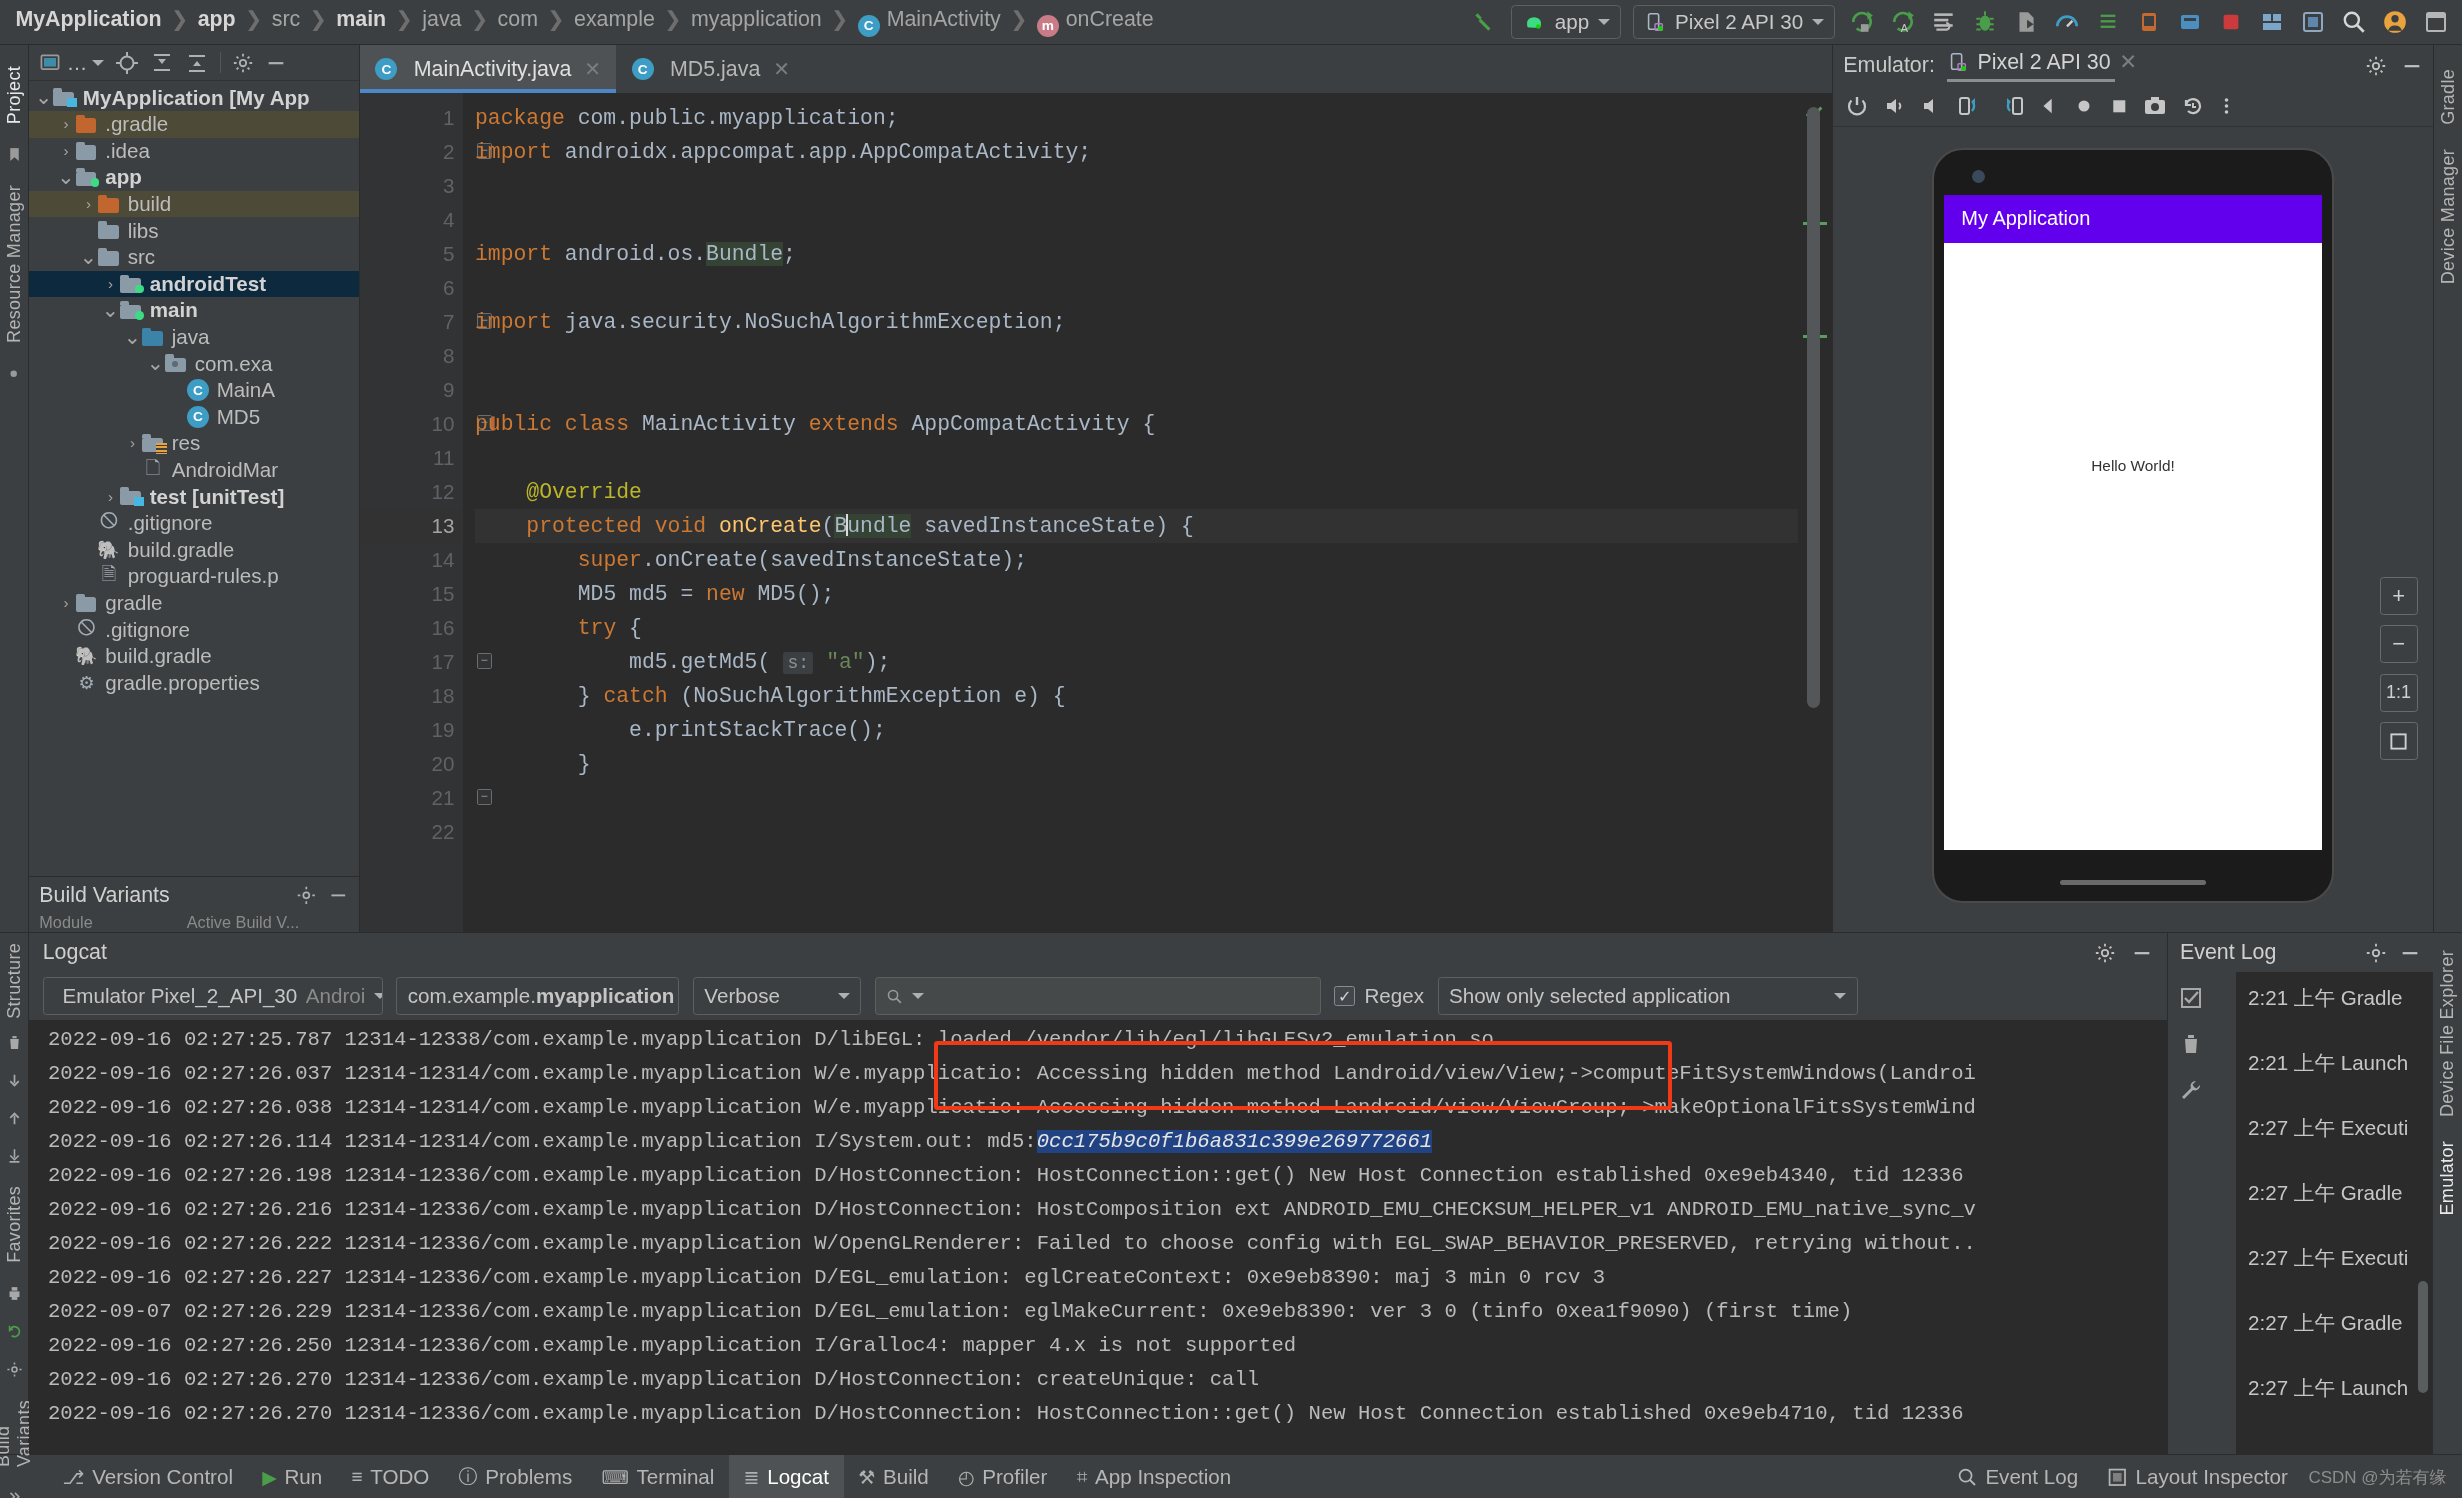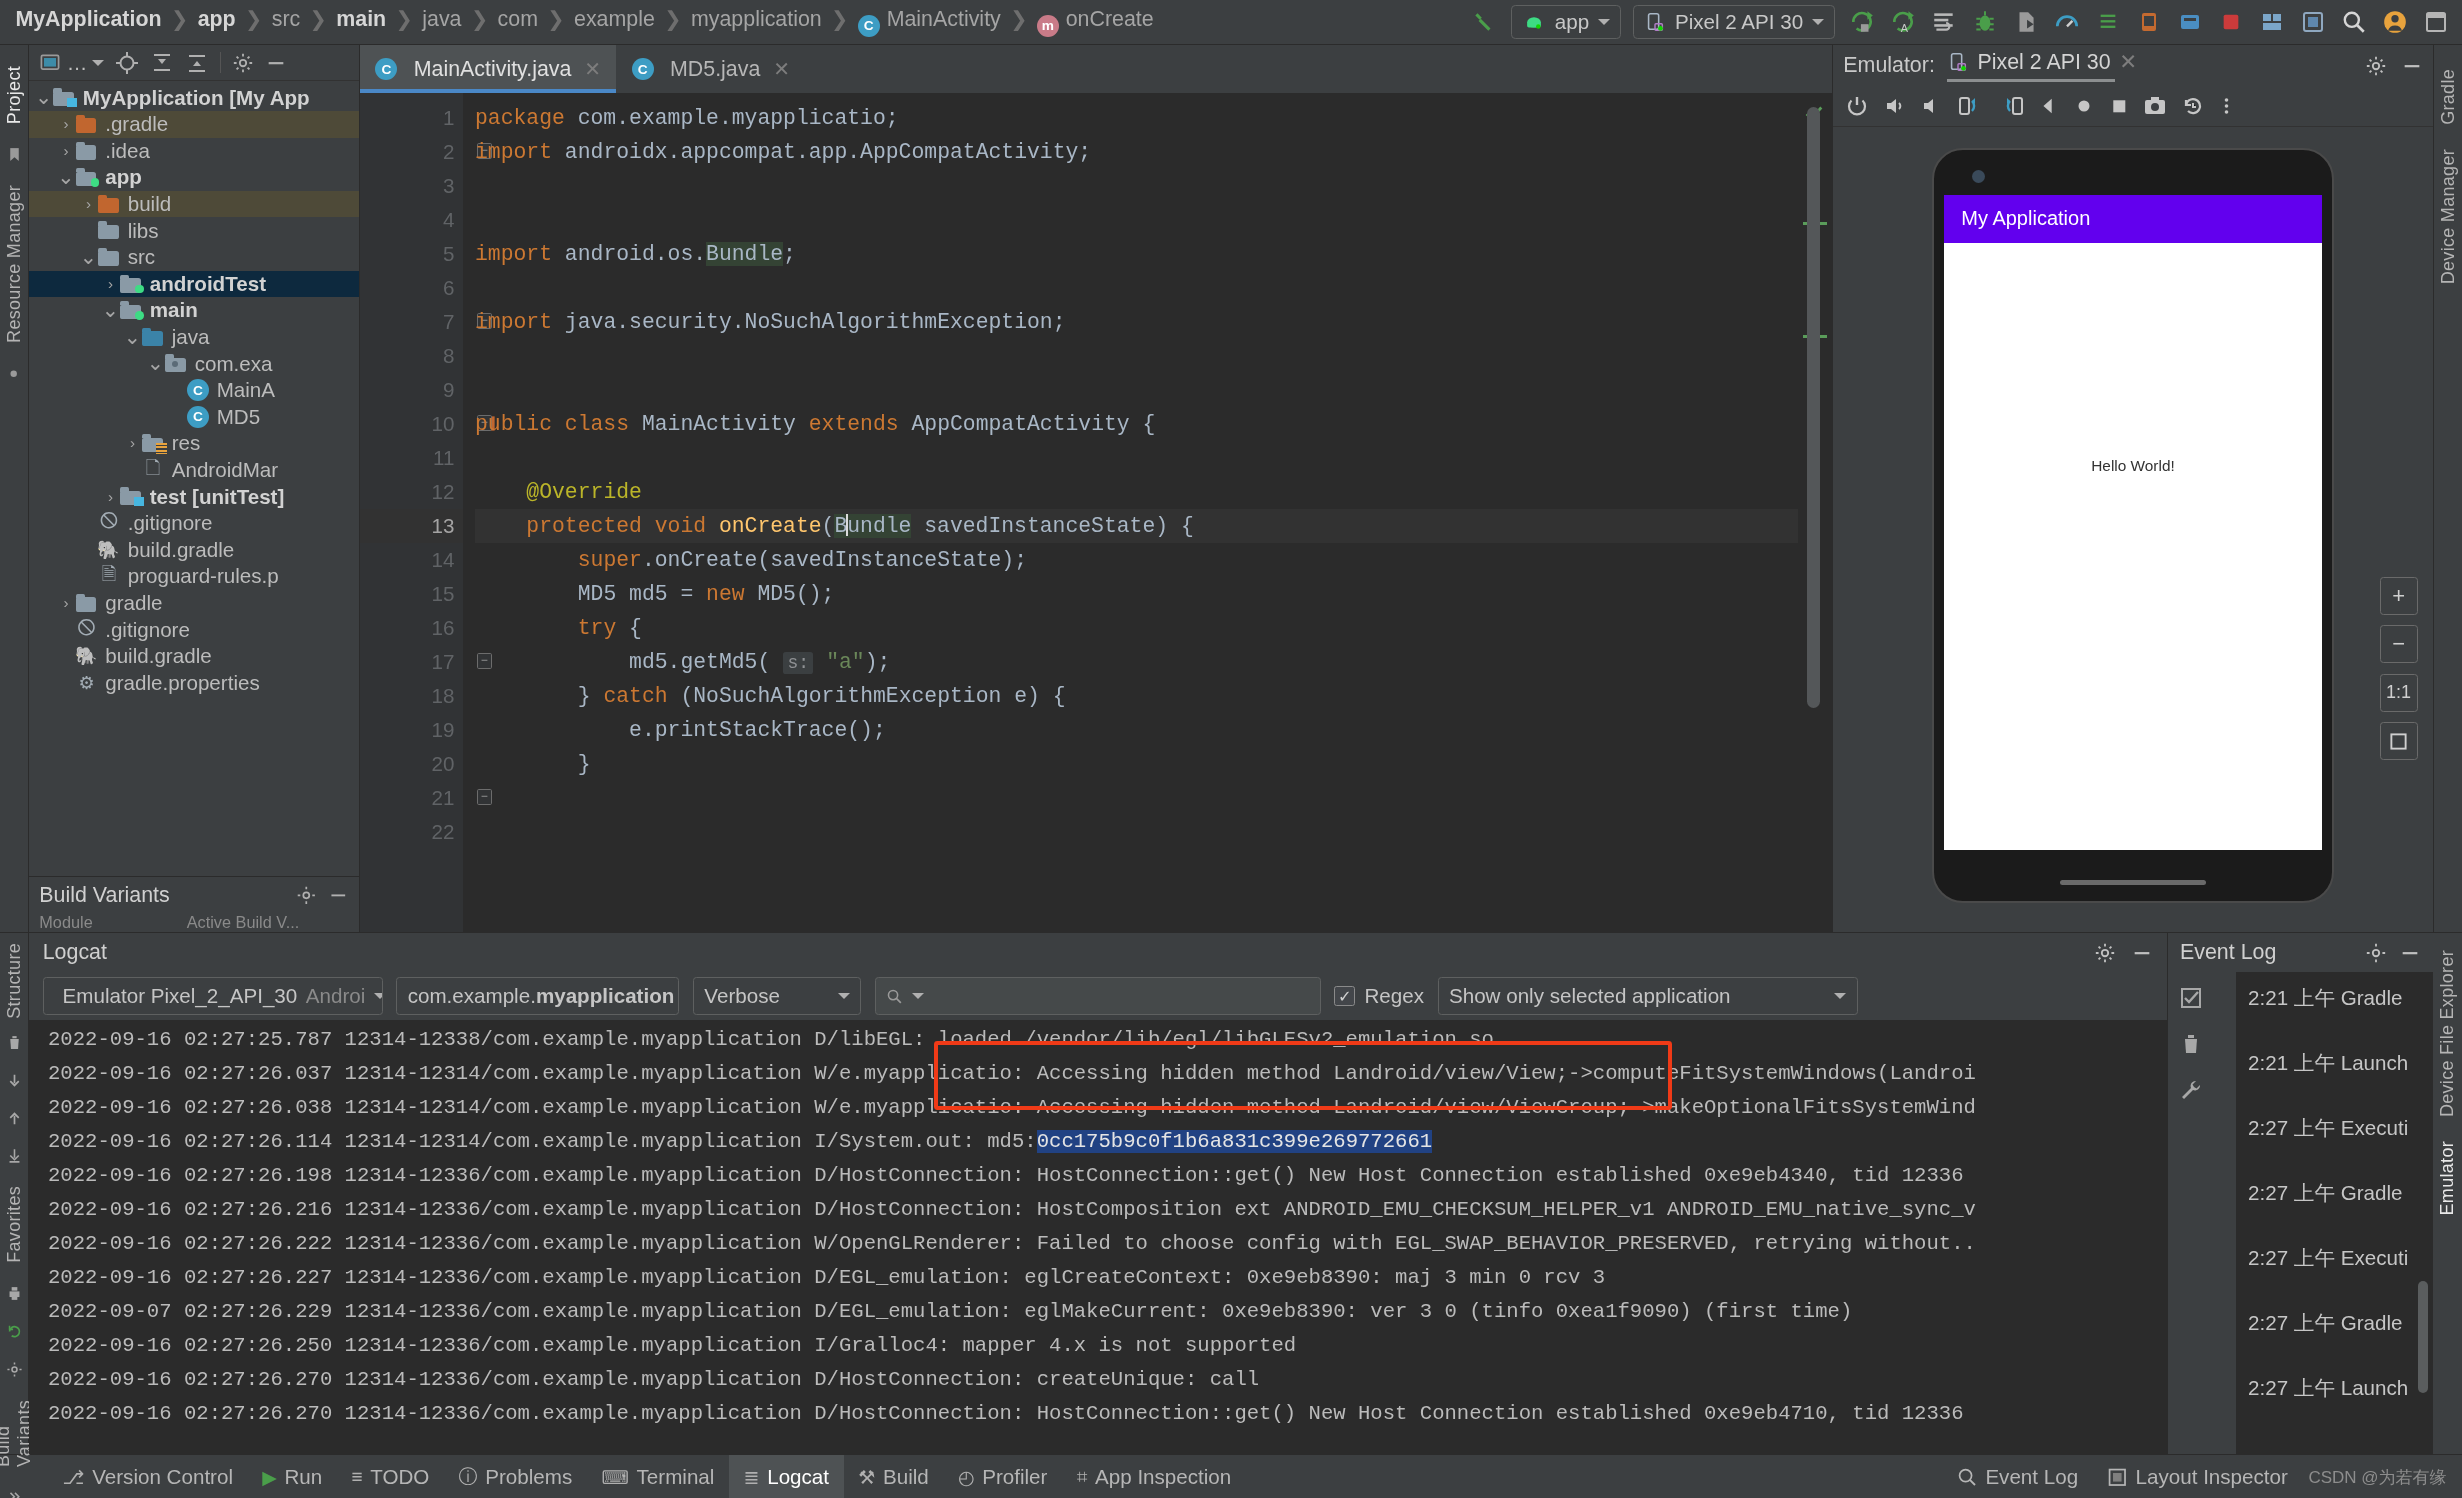--- a/index.html
+++ b/index.html
@@ -142,21 +142,21 @@
   .lcsel { display:flex;align-items:center;gap:8.6px;border:0.9px solid #5e6060;border-radius:3.4px;
            height:38px;padding:0 10.3px;font-size:20.6px;color:#c5c5c5;white-space:nowrap;overflow:hidden; }
   #lcsearch { flex:0 0 446px; display:flex; align-items:center; gap:8.6px; border:0.9px solid #5e6060;
               border-radius:3.4px; height:38px; padding:0 10.3px; background:#45494a; }
   #lcsearch input { background:transparent;border:none;outline:none;color:#c5c5c5;font-size:20px;width:100%;
                     font-family:"Liberation Sans",sans-serif; }
   .chk { width:20.6px;height:20.6px;border:0.9px solid #8a8a8a;border-radius:2.6px;display:flex;align-items:center;
          justify-content:center;font-size:16.3px;color:#cfcfcf;background:#43464a; }
   #lcout { flex:1; background:#2b2b2b; padding:3.4px 0 0 19px; overflow:hidden; position:relative; font-family:"Liberation Mono", monospace; }
   .ll { height:34px; line-height:34px; font-size:20.6px; color:#bbbbbb; white-space:pre; }
-  .ll .hlsel { background:#214283; color:#e4e4e4; }
+  .ll .hlsel { background:#214283; color:#e4e4e4;font-style:italic; }
   #redbox { position:absolute; left:905px; top:20.6px; width:738px; height:69px; border:4.3px solid #f03a17; border-radius:3.4px; pointer-events:none; }
 
   
   #evlog { width:266px; flex:0 0 266px; background:#3c3f41; display:flex; flex-direction:column; border-left:0.9px solid #2b2b2b; }
   #evhead { height:39px; display:flex; align-items:center; padding:0 12px; gap:12px; }
   #evhead .t { font-size:21.4px; color:#d0d0d0; }
   #evbody { flex:1; display:flex; }
   #evtools { width:46px; display:flex; flex-direction:column; align-items:center; gap:22px; padding-top:13.7px; }
   #evlist { flex:1; background:#2b2b2b; padding-top:12px; overflow:hidden; position:relative;margin-left:22px; }
   .ev { height:65px; font-size:20.6px; color:#c6c6c6; padding-left:12px; white-space:nowrap; overflow:hidden; }
@@ -583,21 +583,21 @@
           <div class="gl">15</div>
           <div class="gl">16</div>
           <div class="gl">17<span class="foldmark" style="left: auto; right: -29px; top: 8.6px; position: absolute;">−</span></div>
           <div class="gl">18</div>
           <div class="gl">19</div>
           <div class="gl">20</div>
           <div class="gl">21<span class="foldmark" style="left: auto; right: -29px; top: 8.6px; position: absolute;">−</span></div>
           <div class="gl">22</div>
         </div>
       <div id="code">
-        <div class="cl"><span class="kw">package</span><span class="txt"> com.example.myapplicatio;</span></div>
+        <div class="cl"><span class="kw">package</span><span class="txt"> com.public.myapplication;</span></div>
         <div class="cl"><span class="kw">import</span><span class="txt"> androidx.appcompat.app.AppCompatActivity;</span></div>
         <div class="cl"></div>
         <div class="cl"></div>
         <div class="cl"><span class="kw">import</span><span class="txt"> android.os.</span><span class="txt sel-word">Bundle</span><span class="txt">;</span></div>
         <div class="cl"></div>
         <div class="cl"><span class="kw">import</span><span class="txt"> java.security.NoSuchAlgorithmException;</span></div>
         <div class="cl"></div>
         <div class="cl"></div>
         <div class="cl"><span class="kw">public class</span><span class="txt"> MainActivity </span><span class="kw">extends</span><span class="txt"> AppCompatActivity {</span></div>
         <div class="cl"></div>

